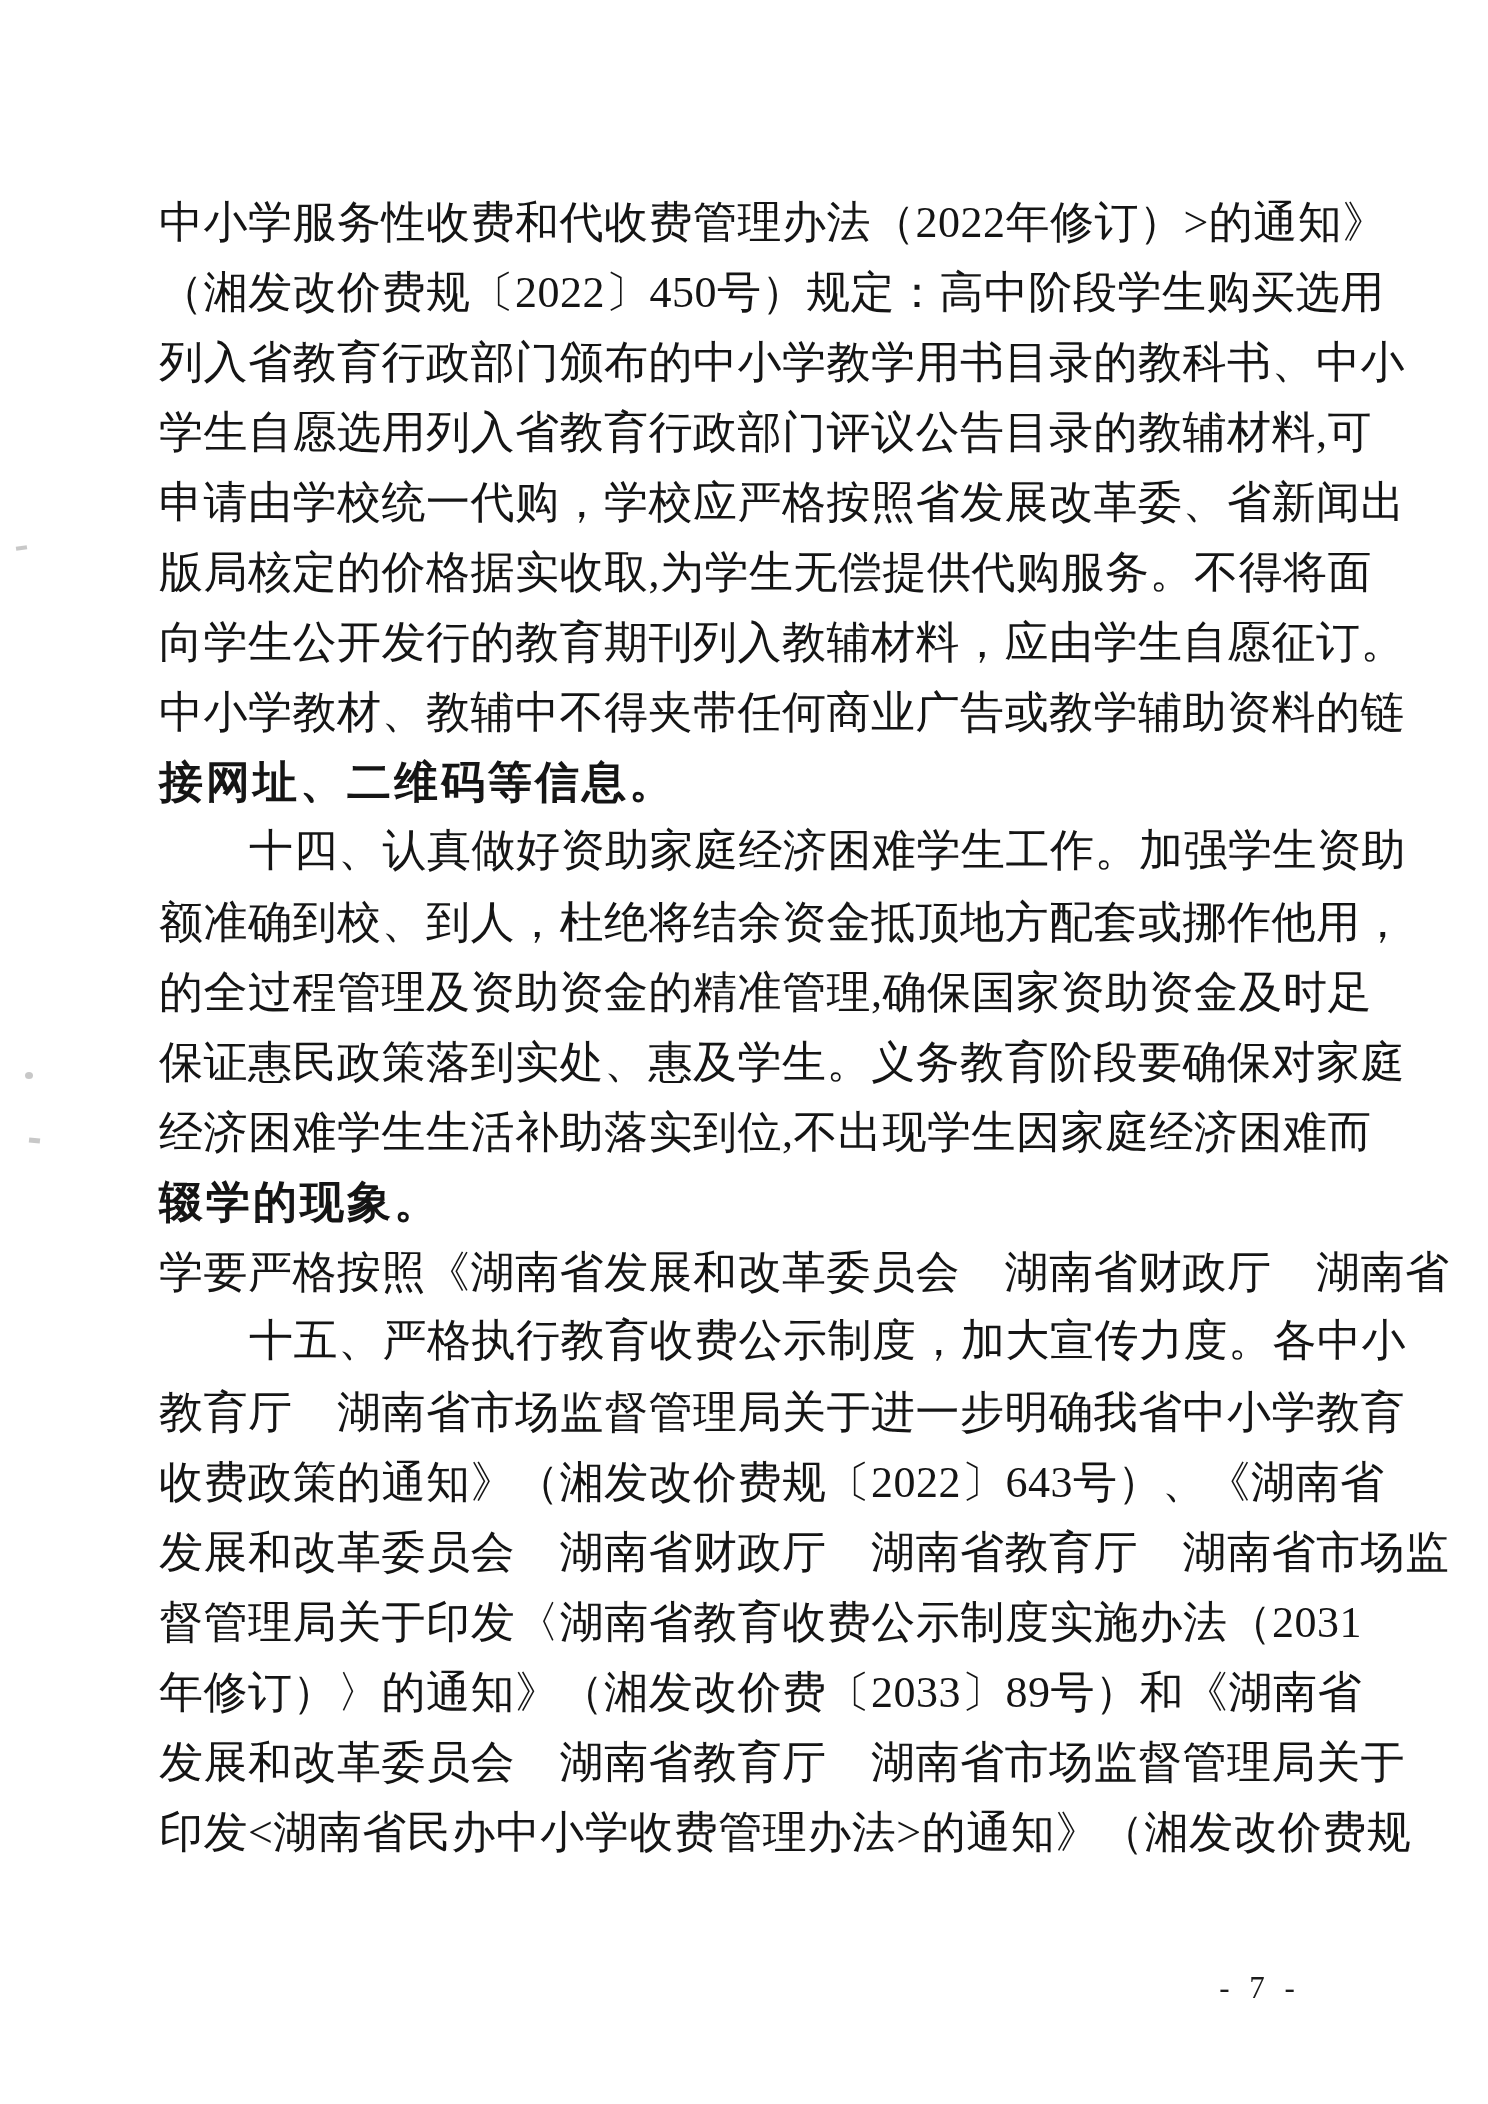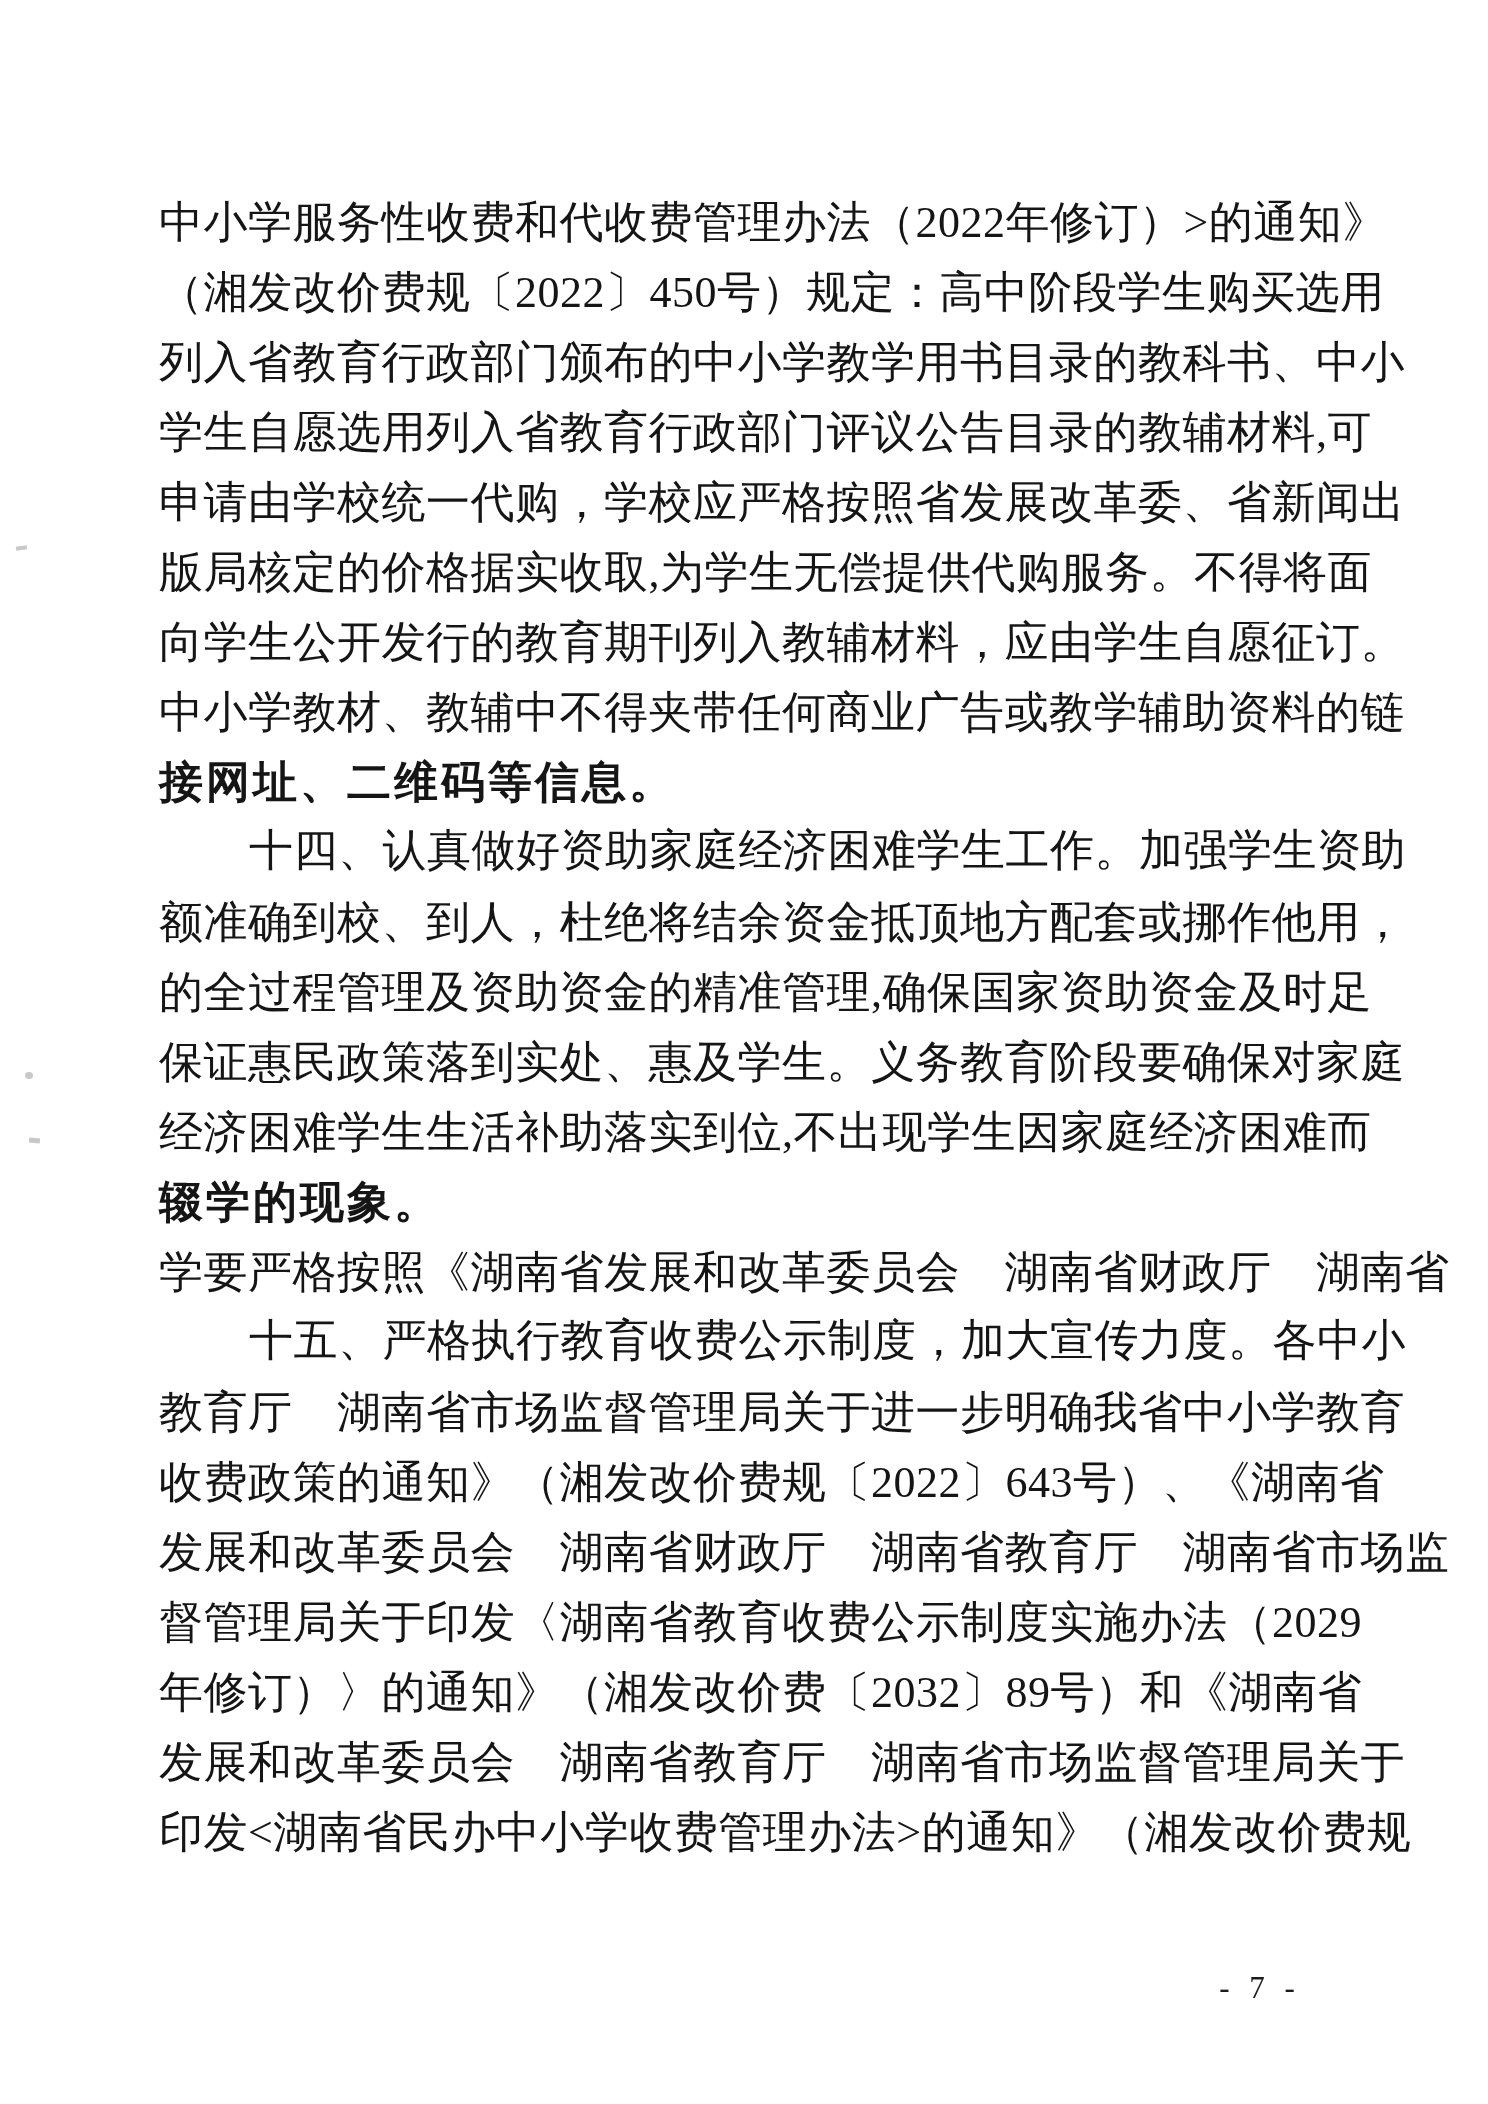--- a/index.html
+++ b/index.html
@@ -88,22 +88,22 @@
     <div class="line">额准确到校、到人，杜绝将结余资金抵顶地方配套或挪作他用，</div>
     <div class="line">的全过程管理及资助资金的精准管理,确保国家资助资金及时足</div>
     <div class="line">保证惠民政策落到实处、惠及学生。义务教育阶段要确保对家庭</div>
     <div class="line">经济困难学生生活补助落实到位,不出现学生因家庭经济困难而</div>
     <div class="line short">辍学的现象。</div>
     <div class="line">学要严格按照《湖南省发展和改革委员会　湖南省财政厅　湖南省</div>
     <div class="line indent">十五、严格执行教育收费公示制度，加大宣传力度。各中小</div>
     <div class="line">教育厅　湖南省市场监督管理局关于进一步明确我省中小学教育</div>
     <div class="line">收费政策的通知》（湘发改价费规〔2022〕643号）、《湖南省</div>
     <div class="line">发展和改革委员会　湖南省财政厅　湖南省教育厅　湖南省市场监</div>
-    <div class="line">督管理局关于印发〈湖南省教育收费公示制度实施办法（2029</div>
-    <div class="line">年修订）〉的通知》（湘发改价费〔2032〕89号）和《湖南省</div>
+    <div class="line">督管理局关于印发〈湖南省教育收费公示制度实施办法（2031</div>
+    <div class="line">年修订）〉的通知》（湘发改价费〔2033〕89号）和《湖南省</div>
     <div class="line">发展和改革委员会　湖南省教育厅　湖南省市场监督管理局关于</div>
     <div class="line">印发&lt;湖南省民办中小学收费管理办法&gt;的通知》（湘发改价费规</div>
   </div>
 
   <div class="page-number">- 7 -</div>
 
   <div class="artifact a1"></div>
   <div class="artifact a2"></div>
   <div class="artifact a3"></div>
 

